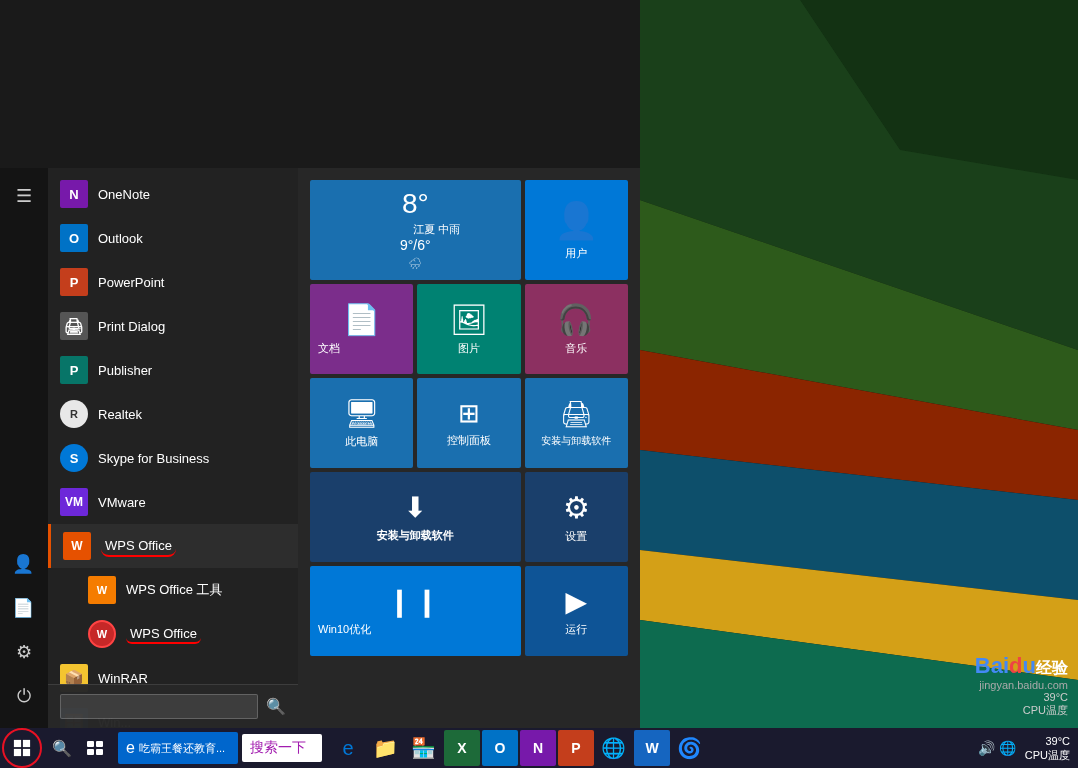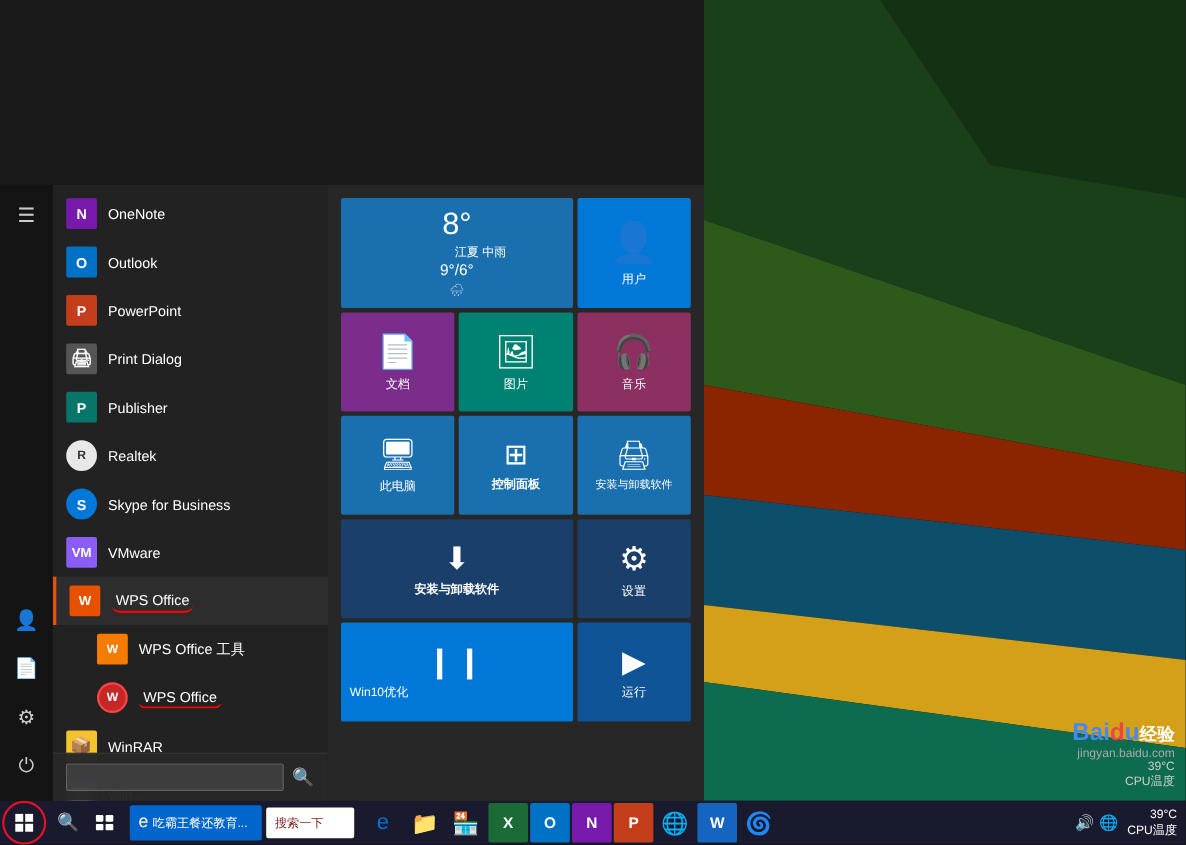--- a/index.html
+++ b/index.html
@@ -391,21 +391,21 @@
       </div>
 
       <div class="app-item">
         <div class="app-icon" style="background:#0078d7;border-radius:50%">
           <span style="color:white;font-size:13px;font-weight:bold">S</span>
         </div>
         <span>Skype for Business</span>
       </div>
 
       <div class="app-item">
-        <div class="app-icon" style="background:#8b5cf6;font-size:12px">VM</div>
+        <div class="app-icon" style="background:#6d28d9;font-size:12px">VM</div>
         <span>VMware</span>
       </div>
 
       <div class="app-item expanded" style="border-left:3px solid #e65100">
         <div class="app-icon" style="background:#e65100">
           <span style="color:white;font-size:12px;font-weight:bold">W</span>
         </div>
         <span style="border-bottom:2px solid red;border-radius:8px;padding:2px 4px;">WPS Office</span>
       </div>
 
@@ -450,41 +450,41 @@
           <div style="margin-top:auto;font-size:11px;color:rgba(255,255,255,0.7);text-align:right;">🌧</div>
         </div>
 
         <div class="tile" style="background:#0078d7;height:100px;display:flex;flex-direction:column;align-items:center;justify-content:center;">
           <div style="font-size:36px;color:white;">👤</div>
           <div class="tile-label" style="text-align:center;">用户</div>
         </div>
 
         <div class="tile" style="background:#7b2d8b;height:90px;display:flex;flex-direction:column;align-items:center;justify-content:center;">
           <div style="font-size:30px;color:white;">📄</div>
-          <div class="tile-label" style="text-align:center;">文档</div>
+          <div class="tile-label" style="text-align:left;">文档</div>
         </div>
 
         <div class="tile" style="background:#008272;height:90px;display:flex;flex-direction:column;align-items:center;justify-content:center;">
           <div style="font-size:30px;color:white;">🖼</div>
           <div class="tile-label" style="text-align:center;">图片</div>
         </div>
 
         <div class="tile" style="background:#8c3061;height:90px;display:flex;flex-direction:column;align-items:center;justify-content:center;">
           <div style="font-size:30px;color:white;">🎧</div>
           <div class="tile-label" style="text-align:center;">音乐</div>
         </div>
 
         <div class="tile" style="background:#1a6faf;height:90px;display:flex;flex-direction:column;align-items:center;justify-content:center;">
           <div style="font-size:28px;color:white;">🖥</div>
           <div class="tile-label" style="text-align:center;">此电脑</div>
         </div>
 
         <div class="tile" style="background:#1a6faf;height:90px;display:flex;flex-direction:column;align-items:center;justify-content:center;">
           <div style="font-size:26px;color:white;">⊞</div>
-          <div class="tile-label" style="text-align:center;font-weight:bold;">控制面板</div>
+          <div class="tile-label" style="text-align:center;">控制面板</div>
         </div>
 
         <div class="tile" style="background:#1a6faf;height:90px;display:flex;flex-direction:column;align-items:center;justify-content:center;">
           <div style="font-size:26px;color:white;">🖨</div>
           <div class="tile-label" style="text-align:center;font-size:10px;">安装与卸载软件</div>
         </div>
 
         <div class="tile tile-wide" style="background:#1a3f6b;height:90px;display:flex;flex-direction:column;align-items:center;justify-content:center;">
           <div style="font-size:28px;color:white;">⬇</div>
           <div class="tile-label" style="text-align:center;font-weight:bold;">安装与卸载软件</div>
@@ -542,21 +542,21 @@
         <rect x="9" y="8" width="7" height="6" rx="1"></rect>
       </svg>
     </div>
 
     <div class="taskbar-browser-bar">
       <span style="font-size:16px;margin-right:4px">e</span>
       <span style="max-width:90px;overflow:hidden;text-overflow:ellipsis;white-space:nowrap;font-size:11px">吃霸王餐还教育...</span>
     </div>
 
     <div class="taskbar-search-box">
-      <span style="font-size:11px;color:#7f1d1d">搜索一下</span>
+      <span style="font-size:14px;color:#a21caf">搜索一下</span>
     </div>
 
     <div class="taskbar-icons">
       <div class="taskbar-icon" style="color:#0078d7;font-size:20px">e</div>
       <div class="taskbar-icon" style="font-size:20px">📁</div>
       <div class="taskbar-icon" style="font-size:20px">🏪</div>
       <div class="taskbar-icon" style="background:#1d6a39;color:white;font-size:14px;font-weight:bold;border-radius:2px">X</div>
       <div class="taskbar-icon" style="background:#0072c6;color:white;font-size:14px;font-weight:bold;border-radius:2px">O</div>
       <div class="taskbar-icon" style="background:#7719aa;color:white;font-size:14px;font-weight:bold;border-radius:2px">N</div>
       <div class="taskbar-icon" style="background:#c43e1c;color:white;font-size:14px;font-weight:bold;border-radius:2px">P</div>

